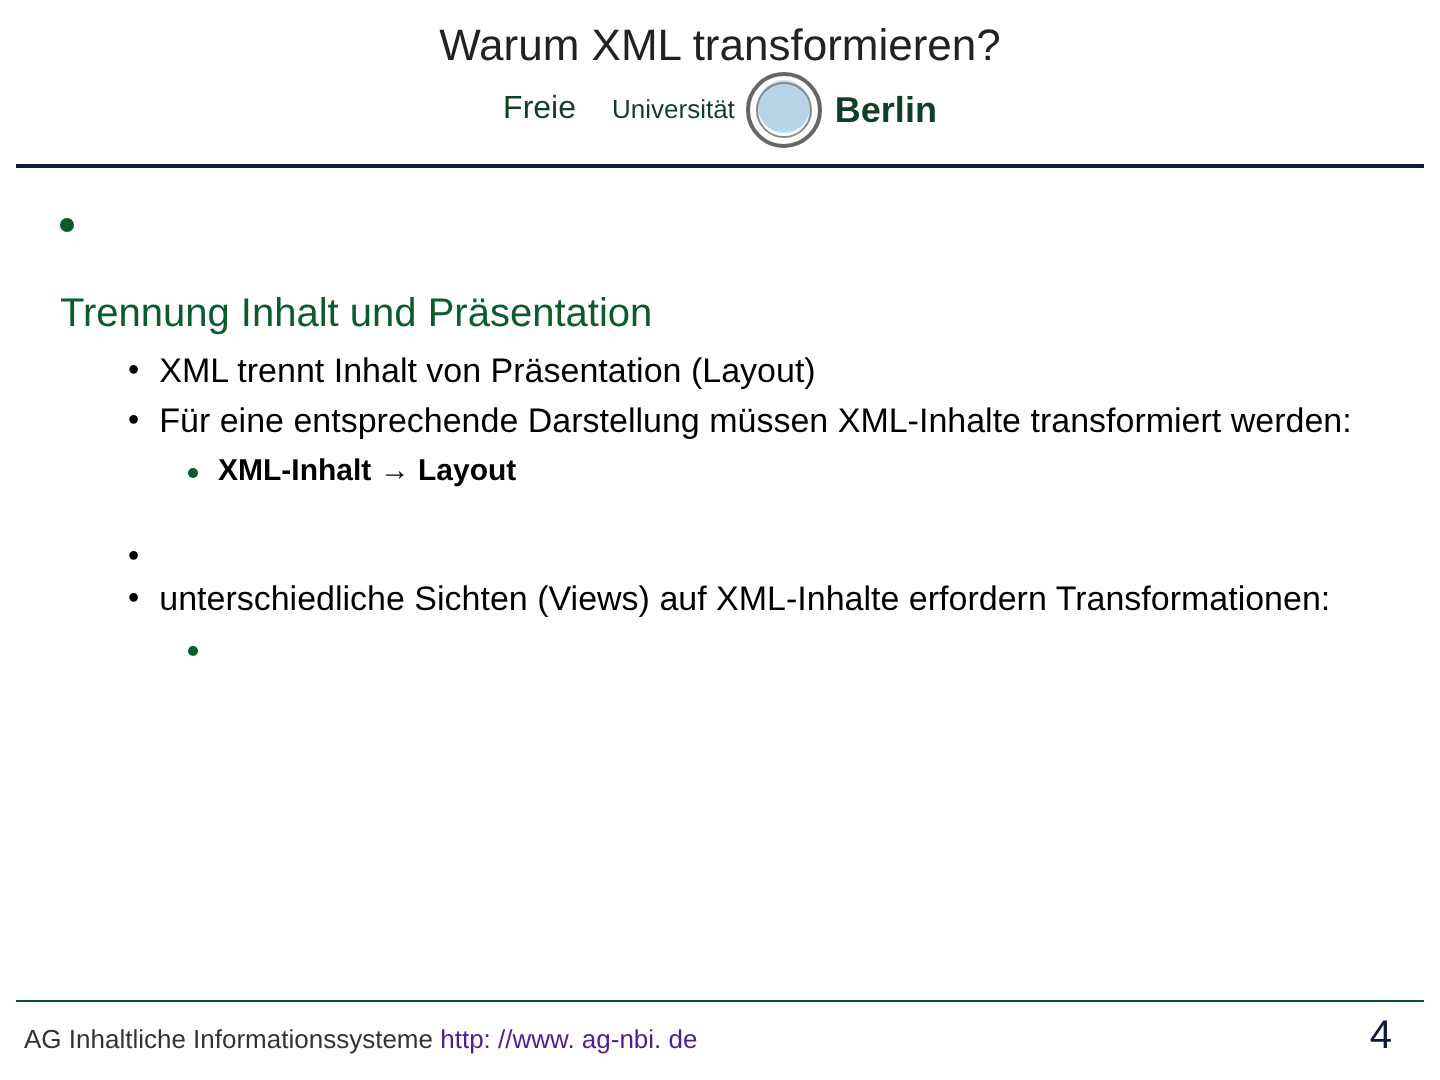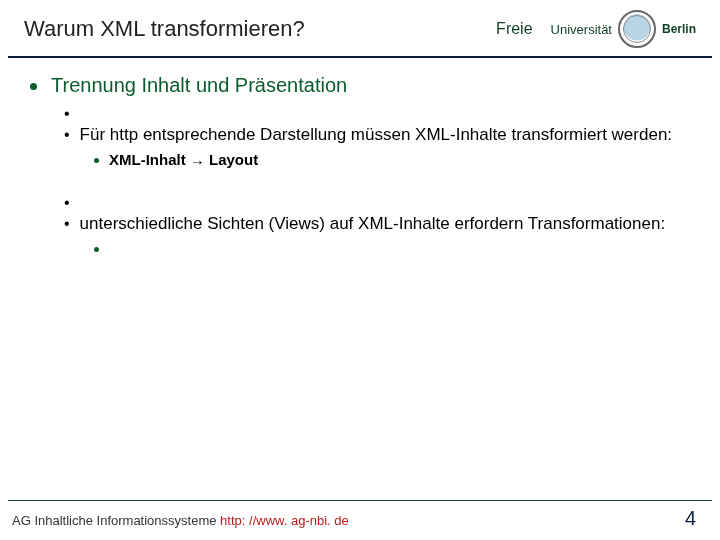--- a/index.html
+++ b/index.html
@@ -9,20 +9,21 @@
       font-family: Verdana, Arial, sans-serif;
       background: #fff;
       position: relative;
       overflow: hidden;
     }
     .header {
       display: flex;
       justify-content: space-between;
       align-items: center;
       padding: 10px 24px 8px 24px;
+      flex-direction: column;
     }
     .title {
       font-size: 22px;
       color: #222;
       font-weight: normal;
     }
     .logo-area {
       display: flex;
       align-items: center;
       gap: 6px;
@@ -46,40 +47,41 @@
       justify-content: center;
     }
     .uni-seal::after {
       content: "";
       position: absolute;
       inset: 3px;
       border-radius: 50%;
       border: 1px solid #888;
     }
     .uni-berlin {
-      font-size: 12px;
+      font-size: 18px;
       color: #0f3f24;
       font-weight: bold;
     }
     .hr-thick {
       border: none;
       border-top: 2.5px solid #0a1a40;
       margin: 0 8px 16px 8px;
     }
     .content {
       padding: 0 30px;
     }
     .top-item {
       margin-bottom: 24px;
     }
     .top-heading {
       display: flex;
       align-items: flex-start;
-      gap: 14px;
+      gap: 30px;
       margin-bottom: 6px;
+      flex-direction: column;
     }
     .bullet-green {
       width: 7px;
       height: 7px;
       background: #0a5c2c;
       border-radius: 50%;
       margin-top: 9px;
       flex-shrink: 0;
     }
     .bullet-black {
@@ -146,21 +148,21 @@
     .footer-row {
       display: flex;
       justify-content: space-between;
       align-items: baseline;
       padding: 0 16px 0 4px;
     }
     .footer-left {
       font-size: 13px;
       color: #333;
     }
-    .footer-link { color: #b91c1c; }
+    .footer-link { color: #4c1d95; }
     .footer-page {
       font-size: 20px;
       color: #0a1a40;
     }
   </style>
 </head>
 <body>
 
 <div class="header">
   <div class="title">Warum XML transformieren?</div>
@@ -179,24 +181,25 @@
 <div class="content">
 
   <div class="top-item">
     <div class="top-heading">
       <span class="bullet-green"></span>
       <span class="top-heading-text">Trennung Inhalt und Präsentation</span>
     </div>
     <div class="sub-list">
       <div class="sub-item">
         <span class="bullet-black">•</span>
-      </div>
-      <div class="sub-item">
-        <span class="bullet-black">•</span>
-        <span class="sub-item-text">Für http entsprechende Darstellung müssen XML-Inhalte transformiert werden:</span>
+        <span class="sub-item-text">XML trennt Inhalt von Präsentation (Layout)</span>
+      </div>
+      <div class="sub-item">
+        <span class="bullet-black">•</span>
+        <span class="sub-item-text">Für eine entsprechende Darstellung müssen XML-Inhalte transformiert werden:</span>
       </div>
     </div>
     <div class="subsub-list">
       <div class="subsub-item">
         <span class="bullet-small-green"></span>
         <span class="subsub-item-text arrow">XML-Inhalt → Layout</span>
       </div>
     </div>
   </div>
 

